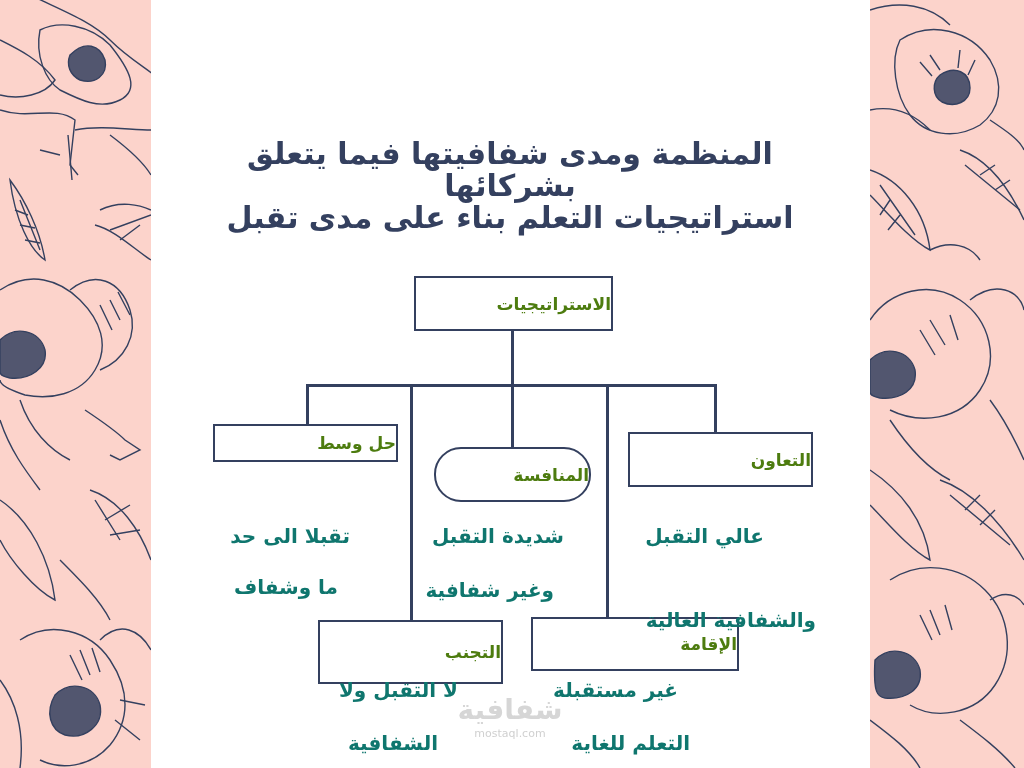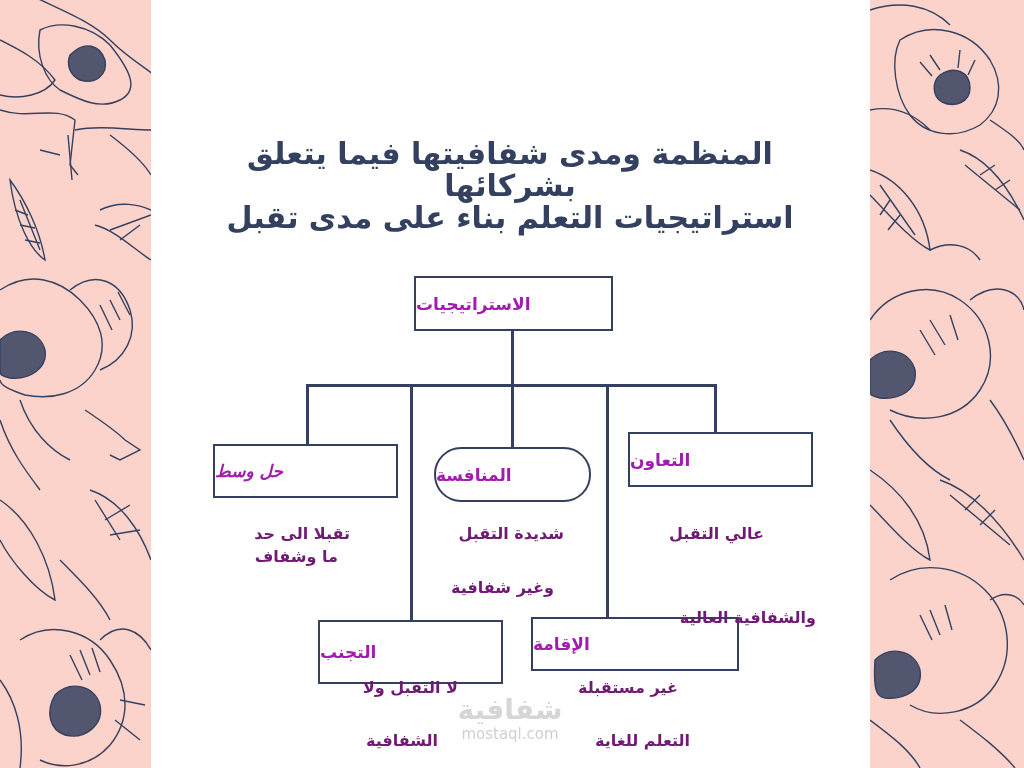--- a/index.html
+++ b/index.html
@@ -16,35 +16,35 @@
     .title {
       position: absolute; left: 180px; width: 660px; top: 138px;
       text-align: center; direction: rtl;
       font-weight: bold; font-size: 30px; line-height: 32px; color: #34405f;
     }
 
     .line { position: absolute; background: #34405f; }
 
     .box {
       position: absolute; border: 2px solid #34405f; background: #ffffff;
-      display: flex; align-items: center; justify-content: flex-end;
-      direction: rtl; font-weight: bold; font-size: 17px; color: #a21caf;
+      display: flex; align-items: center; justify-content: flex-start;
+      direction: rtl; font-weight: bold; font-size: 17px; color: #4d7c0f;
     }
 
     .desc {
-      position: absolute; direction: rtl; font-weight: bold; font-size: 16px;
-      color: #701a75; white-space: nowrap; text-align: right;
+      position: absolute; direction: rtl; font-weight: bold; font-size: 20px;
+      color: #0f766e; white-space: nowrap; text-align: right;
     }
 
     .watermark {
       position: absolute; left: 445px; top: 695px; width: 130px; text-align: center;
       color: #cfcfcf; font-family: "DejaVu Sans", sans-serif;
     }
     .watermark .ar { font-size: 28px; font-weight: bold; line-height: 30px; direction: rtl; color: #d6d6d6; }
-    .watermark .en { font-size: 15px; line-height: 18px; color: #d0d0d0; }
+    .watermark .en { font-size: 11px; line-height: 18px; color: #d0d0d0; }
   </style>
 </head>
 <body>
 
 <div class="side-panel left">
   <svg width="151" height="768" viewBox="0 0 151 768" fill="none" stroke="#34405f" stroke-width="1.4">
 
     <path d="M20 -10 C60 10 90 20 110 40 C130 60 150 70 160 80"></path>
     <path d="M40 30 C60 20 90 25 110 45 C130 70 140 90 120 100 C100 110 80 100 60 90 C45 80 35 55 40 30Z"></path>
     <path d="M70 55 C85 40 100 45 105 60 C108 75 95 85 80 80 C70 75 66 65 70 55Z" fill="#34405f" fill-opacity="0.85"></path>
@@ -133,38 +133,38 @@
 <div class="box" style="left:414px; top:276px; width:199px; height:55px;">
   <span>الاستراتيجيات</span>
 </div>
 
 <div class="box" style="left:628px; top:432px; width:185px; height:55px;">
   <span>التعاون</span>
 </div>
 <div class="box" style="left:434px; top:447px; width:157px; height:55px;border-radius:27px;">
   <span>المنافسة</span>
 </div>
-<div class="box" style="left:213px; top:444px; width:185px; height:54px;font-style:italic;">
+<div class="box" style="left:213px; top:424px; width:185px; height:38px;">
   <span>حل وسط</span>
 </div>
 <div class="box" style="left:531px; top:617px; width:208px; height:54px;">
   <span>الإقامة</span>
 </div>
 <div class="box" style="left:318px; top:620px; width:185px; height:64px;">
   <span>التجنب</span>
 </div>
 
 <div class="desc" style="right:260px; top:524px;">عالي التقبل</div>
 <div class="desc" style="right:208px; top:608px;">والشفافية العالية</div>
 
 <div class="desc" style="right:460px; top:524px;">شديدة التقبل</div>
 <div class="desc" style="right:470px; top:578px;">وغير شفافية</div>
 
 <div class="desc" style="right:674px; top:524px;">تقبلا الى حد</div>
-<div class="desc" style="right:686px; top:547px;text-align:right;">ما وشفاف</div>
+<div class="desc" style="right:686px; top:575px;text-align:right;">ما وشفاف</div>
 
 <div class="desc" style="right:346px; top:678px;">غير مستقبلة</div>
 <div class="desc" style="right:334px; top:731px;">التعلم للغاية</div>
 
 <div class="desc" style="right:566px; top:678px;">لا التقبل ولا</div>
 <div class="desc" style="right:586px; top:731px;">الشفافية</div>
 
 <div class="watermark">
   <div class="ar">شفافية</div>
   <div class="en">mostaql.com</div>

